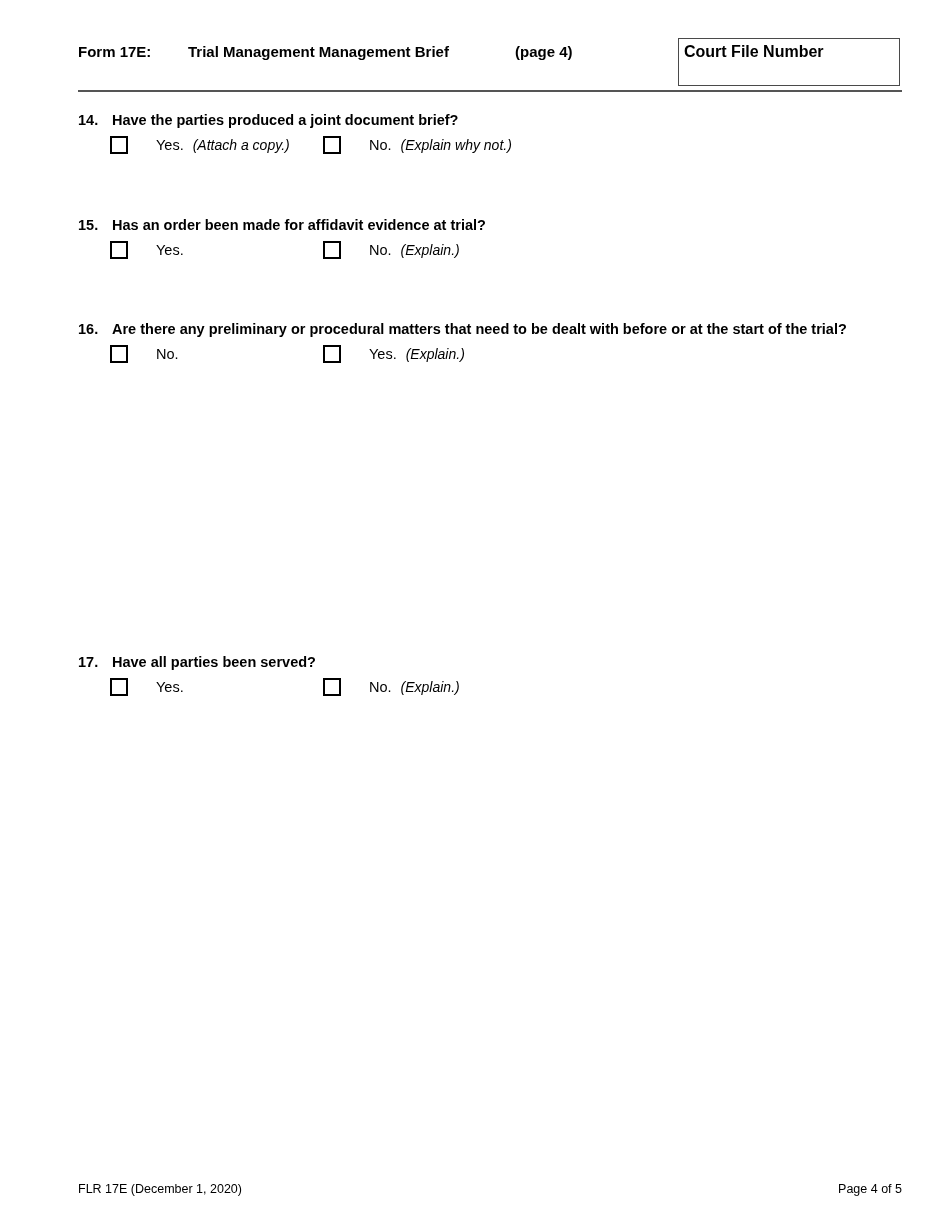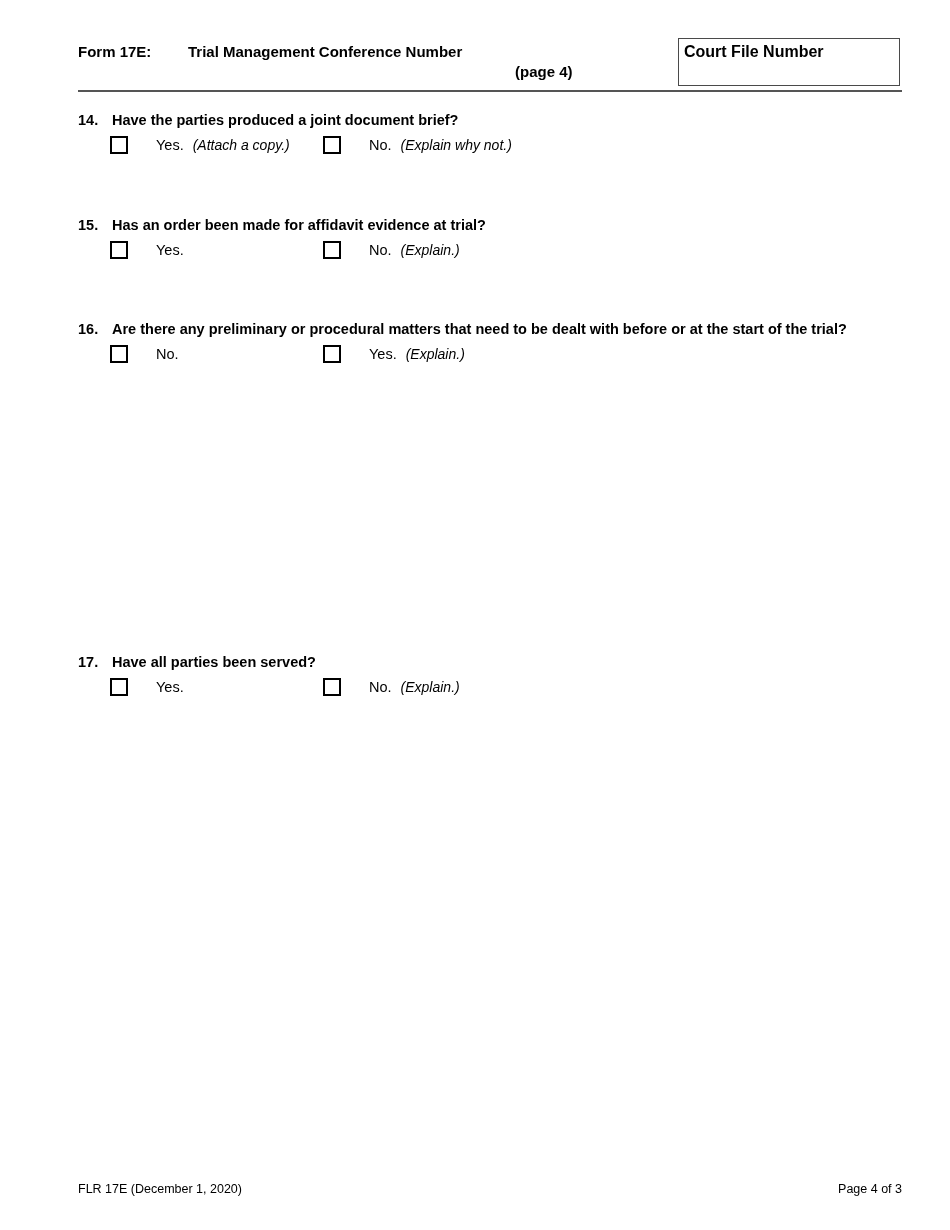--- a/index.html
+++ b/index.html
@@ -49,21 +49,20 @@
     font-weight: bold;
     white-space: nowrap;
   }
   .hdr-page {
     position: absolute;
     left: 437px;
     top: 5px;
     font-size: 15px;
     font-weight: bold;
     white-space: nowrap;
-    margin-top: 20px;
   }
   .court-file-box {
     position: absolute;
     left: 600px;
     top: 0px;
     width: 222px;
     height: 48px;
     border: 1px solid #4a4a4a;
     box-sizing: border-box;
     background: #ffffff;
@@ -178,21 +177,21 @@
     white-space: nowrap;
   }
 </style>
 </head>
 <body>
 
 <div class="page">
 
   <div class="header">
     <div class="hdr-form-label">Form 17E:</div>
-    <div class="hdr-title">Trial Management Conference Number</div>
+    <div class="hdr-title">Trial Management Management Brief</div>
     <div class="hdr-page">(page 4)</div>
 
     <div class="court-file-box">
       <div class="court-file-label">Court File Number</div>
     </div>
   </div>
 
   <div class="header-rule"></div>
 
   <div class="question" style="top:112px;">
@@ -266,16 +265,16 @@
         <span class="opt-label">No.</span>
         <span class="opt-hint">(Explain.)</span>
       </label>
     </div>
   </div>
 
   <div class="answer-space" style="top:705px;height:460px;"></div>
 
   <div class="footer">
     <div class="footer-left">FLR 17E (December 1, 2020)</div>
-    <div class="footer-right">Page 4 of 3</div>
+    <div class="footer-right">Page 4 of 5</div>
   </div>
 
 </div>
 
 </body></html>

